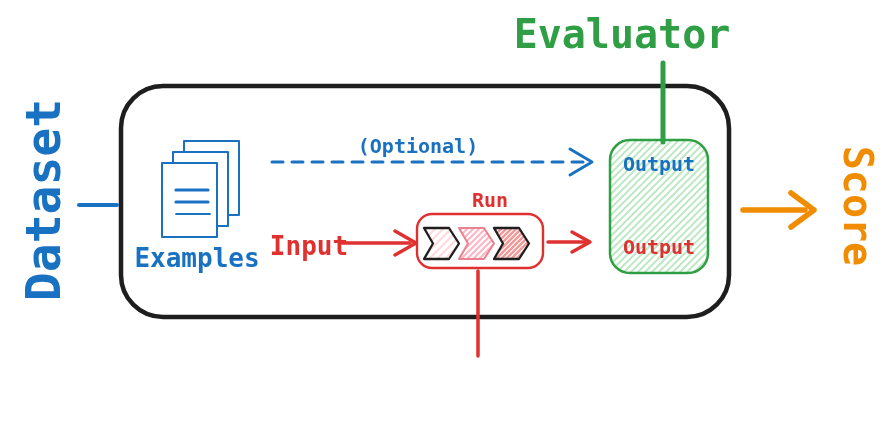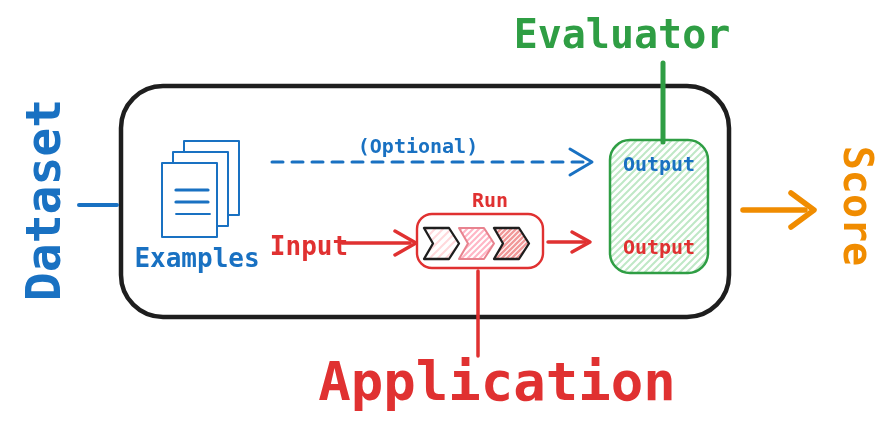--- a/index.html
+++ b/index.html
@@ -114,21 +114,20 @@
       <polyline class="arrow-orange" points="791,193 814,210 791,227"></polyline>
     </g>
   </svg>
 
   <div class="label rot-ccw fs-big-left c-blue" style="left:43px;top:200px;">Dataset</div>
 
   <div class="label fs-eval c-green" style="left:622px;top:34px;">Evaluator</div>
 
   <div class="label rot-cw fs-score c-orange" style="left:858px;top:206px;">Score</div>
 
-  <div class="label fs-app c-red" style="left:497px;top:382px;">Application</div>
 
   <div class="label fs-small c-blue" style="left:418px;top:146px;">(Optional)</div>
 
   <div class="label fs-small2 c-blue" style="left:197px;top:258px;">Examples</div>
 
   <div class="label fs-small2 c-red" style="left:309px;top:246px;">Input</div>
 
   <div class="label fs-small c-red" style="left:477px;top:200px;margin-left:13px;">Run</div>
 
   <div class="label fs-small c-blue" style="left:659px;top:164px;">Output</div>

